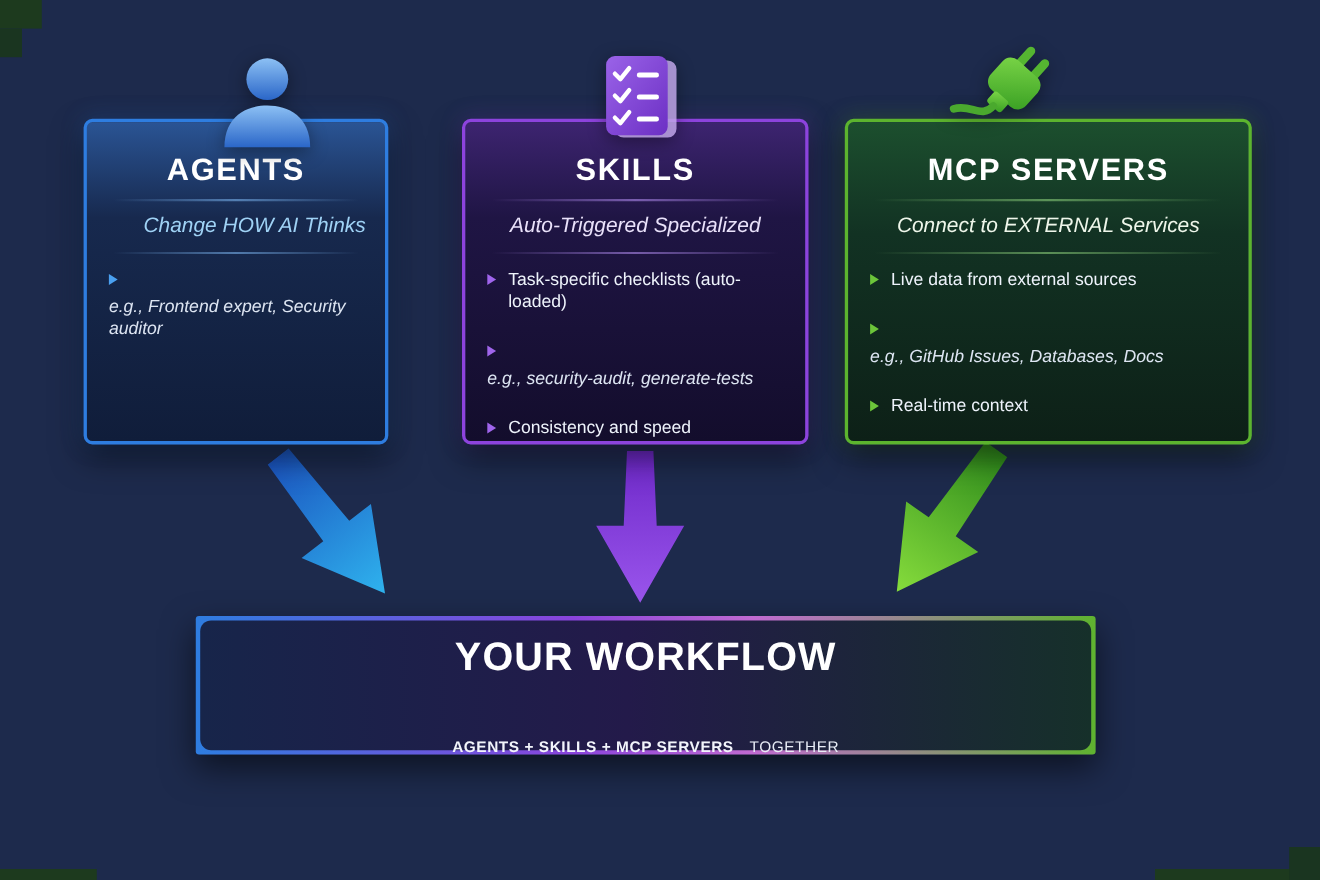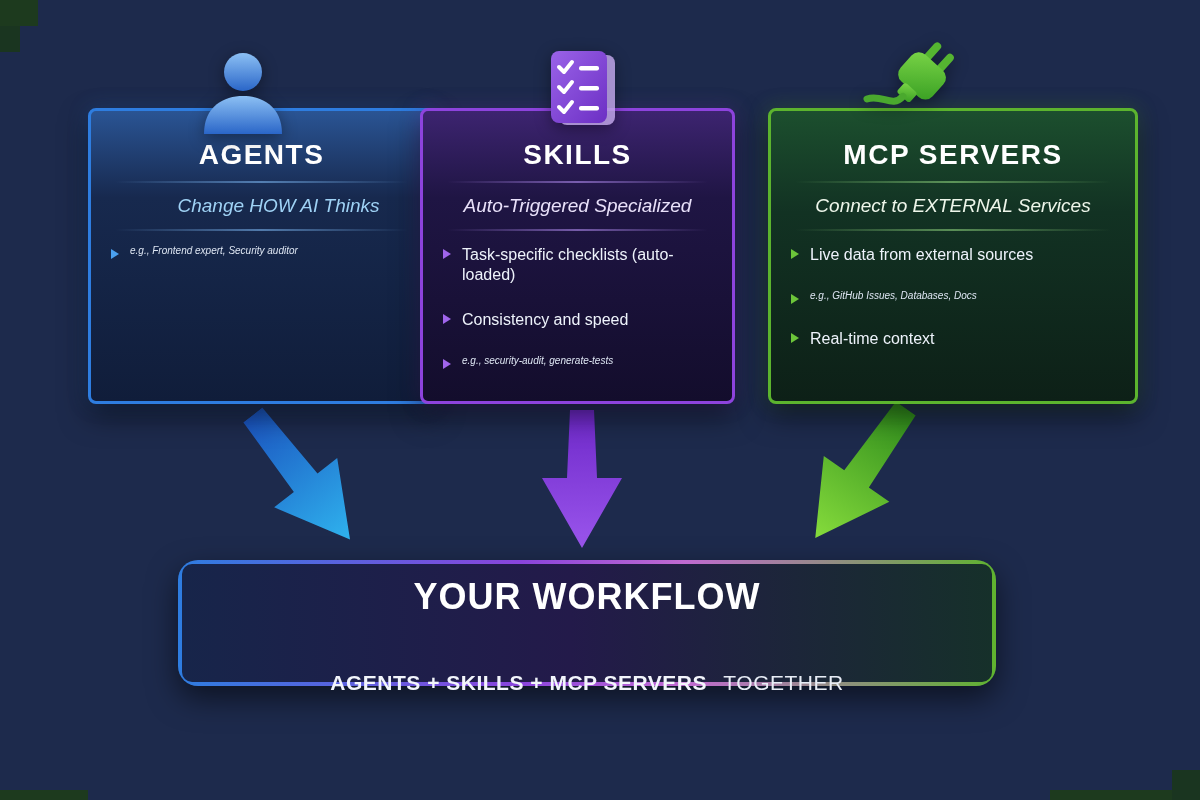--- a/index.html
+++ b/index.html
@@ -17,21 +17,21 @@
   .c-bl  { left:0; bottom:0; width:88px; height:10px; }
   .c-br  { right:0; bottom:0; width:150px; height:10px; }
   .c-br2 { right:0; bottom:0; width:28px; height:30px; background:#1a3520; }
 
   
   .card {
     position:absolute; top:108px; height:296px; border-radius:8px;
     border:3px solid; z-index:3;
   }
   .card.agents {
-    left:88px; width:347px; border-color:#2e7de0;
+    left:76px; width:277px; border-color:#2e7de0;
     background:linear-gradient(180deg,#2a5494 0%,#17294e 30%,#101d3a 100%);
     box-shadow:0 12px 28px rgba(0,0,0,.5), 0 0 20px rgba(46,125,224,.25);
   }
   .card.skills {
     left:420px; width:315px; border-color:#8d43dd;
     background:linear-gradient(180deg,#3d2470 0%,#1f1544 30%,#130d2c 100%);
     box-shadow:0 12px 28px rgba(0,0,0,.5), 0 0 20px rgba(141,67,221,.25);
   }
   .card.mcp {
     left:768px; width:370px; border-color:#5cb42e;
@@ -48,21 +48,21 @@
   .mcp    .rule { background:linear-gradient(90deg,rgba(130,210,110,0),rgba(150,220,130,.55),rgba(130,210,110,0)); }
   .card-sub { text-align:center; font-style:italic; font-size:19px; padding:2px 8px; }
   .sub-a { color:#9fd2f5;padding-left:42px; }
   .sub-s { color:#e9e1fa; }
   .sub-m { color:#eef6ea; }
   .bullets { list-style:none; margin-top:14px; padding:0 20px; }
   .bullet {
     display:flex; align-items:flex-start; gap:11px;
     color:#eef3fb; font-size:16px; margin-bottom:25px; line-height:1.25;
   }
-  .bullet.italic { font-style:italic; font-size:10px; color:#dde5f2; }
+  .bullet.italic { font-style:italic; font-size:16px; color:#dde5f2;flex-direction:column; }
   .tri {
     flex:0 0 auto; width:0; height:0; margin-top:4px;
     border-top:5px solid transparent; border-bottom:5px solid transparent;
     border-left:8px solid currentColor;
   }
   .card.agents .tri { color:#4aa0f0; }
   .card.skills .tri { color:#a065ec; }
   .card.mcp    .tri { color:#6cc53a; }
 
   
@@ -75,37 +75,37 @@
   
   .arrow { position:absolute; z-index:2; }
   .arrow svg { display:block; }
   .arrow.blue   { left:254px; top:398px; transform:rotate(-38deg); }
   .arrow.purple { left:534px; top:410px; }
   .arrow.green  { left:812px; top:394px; transform:rotate(35deg); }
 
   
   .workflow {
     position:absolute; left:178px; top:560px; width:818px; height:126px;
-    border-radius:20px; padding:4px; z-index:4;
+    border-radius:3px; padding:4px; z-index:4;
     background:linear-gradient(90deg,#2e7de0 0%,#8a44dc 42%,#c06ad0 62%,#5fb32f 100%);
     box-shadow:0 12px 30px rgba(0,0,0,.55);
   }
   .workflow-inner {
     width:100%; height:100%; border-radius:10px;
     background:linear-gradient(90deg,#17254a 0%,#231a4a 48%,#16302a 100%);
     display:flex; flex-direction:column; align-items:center;
   }
   .wf-title {
     margin-top:12px; font-size:36px; font-weight:bold; color:#ffffff; letter-spacing:1px;
   }
   .wf-rule {
     width:94%; height:2px; margin:9px 0 11px;
     background:linear-gradient(90deg,rgba(255,255,255,0) 0%,rgba(226,233,246,.6) 10%,rgba(226,233,246,.6) 90%,rgba(255,255,255,0) 100%);
   }
-  .wf-sub { font-size:21px; color:#f2f5fb; letter-spacing:.5px;margin-top:33px; }
+  .wf-sub { font-size:14px; color:#f2f5fb; letter-spacing:.5px;margin-top:33px; }
   .wf-sub .strong { font-weight:bold; }
   .wf-sub .light { margin-left:10px; font-weight:normal; color:#e8edf6; }
 </style>
 </head>
 <body>
 
 <div class="stage">
 
   <div class="corner c-tl1"></div>
   <div class="corner c-tl2"></div>
@@ -183,27 +183,27 @@
   <section class="card skills">
     <h2 class="card-title">SKILLS</h2>
     <div class="rule"></div>
     <div class="card-sub sub-s">Auto-Triggered Specialized</div>
     <div class="rule"></div>
     <ul class="bullets">
       <li class="bullet">
         <span class="tri"></span>
         <span>Task-specific checklists (auto-loaded)</span>
       </li>
+      <li class="bullet italic">
+        <span class="tri"></span>
+        <span>e.g., security-audit, generate-tests</span>
+      </li>
       <li class="bullet">
         <span class="tri"></span>
         <span>Consistency and speed</span>
-      </li>
-      <li class="bullet italic">
-        <span class="tri"></span>
-        <span>e.g., security-audit, generate-tests</span>
       </li>
     </ul>
   </section>
 
   <section class="card mcp">
     <h2 class="card-title">MCP SERVERS</h2>
     <div class="rule"></div>
     <div class="card-sub sub-m">Connect to EXTERNAL Services</div>
     <div class="rule"></div>
     <ul class="bullets">

